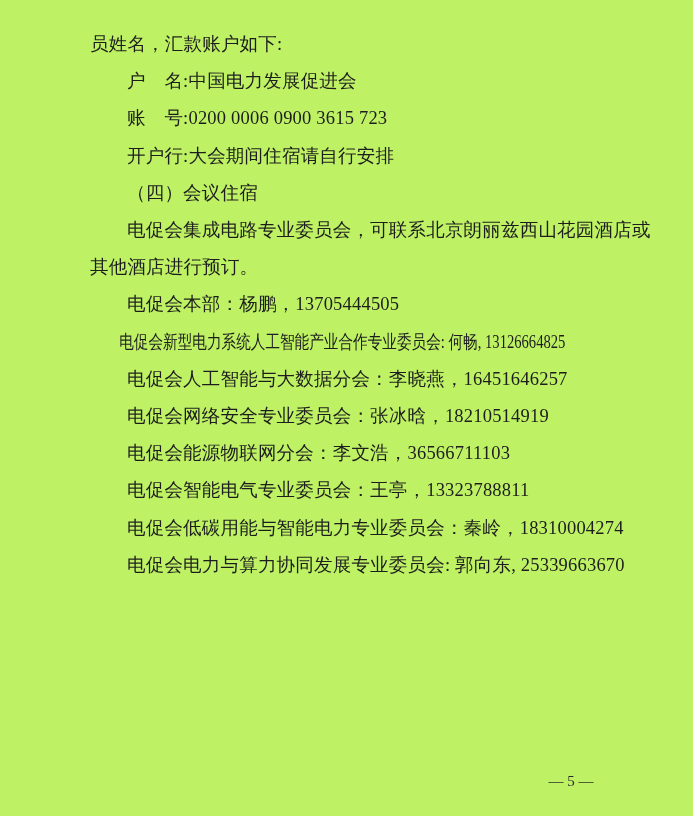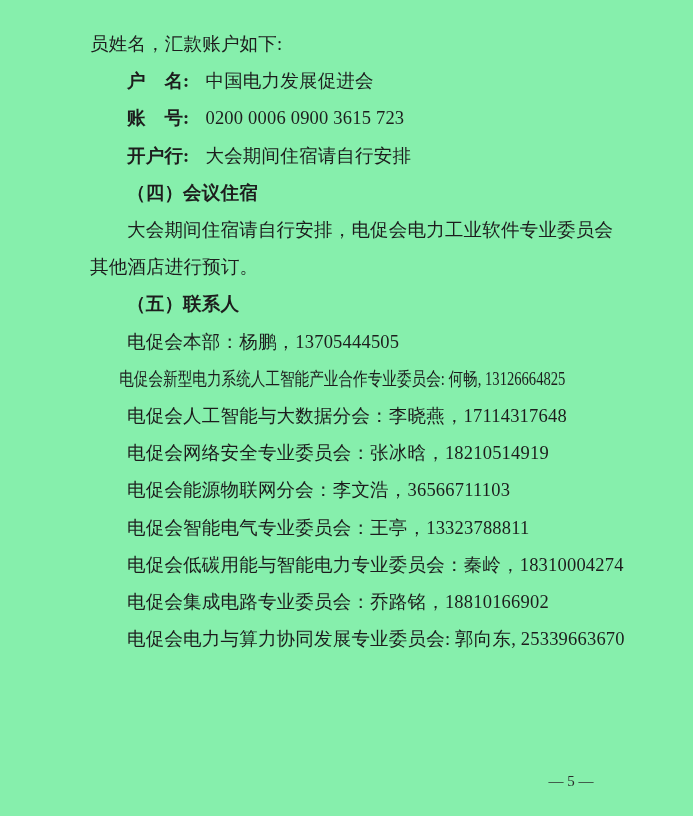--- a/index.html
+++ b/index.html
@@ -7,38 +7,38 @@
   body {
     background: #ffffff;
     font-family: "Liberation Serif", "DejaVu Serif", serif;
     color: #1d1d1d;
     overflow: hidden;
   }
   .page {
     position: relative;
     width: 693px;
     height: 816px;
-    background: #86efac;
+    background: #bef264;
     padding: 26px 80px 0 90px;
   }
   .line {
     font-size: 18.5px;
     line-height: 37.2px;
     white-space: pre;
     letter-spacing: 0.2px;
   }
   .indent { padding-left: 37px; }
-  .heading { font-weight: bold; }
+  .heading { font-weight: normal; }
   .condensed {
     transform: scaleX(0.79);
     transform-origin: 0 50%;
     letter-spacing: 0;
   }
-  .label { display: inline; font-weight: bold; }
-  .value { display: inline; margin-left: 16px; }
+  .label { display: inline; }
+  .value { display: inline; margin-left: 0; }
   .footer-pagenum {
     position: absolute;
     left: 533px;
     top: 771px;
     width: 76px;
     text-align: center;
     font-size: 15px;
     line-height: 20px;
     white-space: pre;
     color: #2a2a2a;
@@ -52,31 +52,29 @@
   <p class="line">员姓名，汇款账户如下:</p>
 
   <p class="line indent"><span class="label">户　名:</span><span class="value">中国电力发展促进会</span></p>
 
   <p class="line indent"><span class="label">账　号:</span><span class="value">0200 0006 0900 3615 723</span></p>
 
   <p class="line indent"><span class="label">开户行:</span><span class="value">大会期间住宿请自行安排</span></p>
 
   <p class="line indent heading">（四）会议住宿</p>
 
-  <p class="line indent">大会期间住宿请自行安排，电促会电力工业软件专业委员会</p>
+  <p class="line indent">电促会集成电路专业委员会，可联系北京朗丽兹西山花园酒店或</p>
 
   <p class="line">其他酒店进行预订。</p>
 
-  <p class="line indent heading">（五）联系人</p>
 
   <p class="line indent">电促会本部：杨鹏，13705444505</p>
   <p class="line indent condensed">电促会新型电力系统人工智能产业合作专业委员会: 何畅, 13126664825</p>
-  <p class="line indent">电促会人工智能与大数据分会：李晓燕，17114317648</p>
+  <p class="line indent">电促会人工智能与大数据分会：李晓燕，16451646257</p>
   <p class="line indent">电促会网络安全专业委员会：张冰晗，18210514919</p>
   <p class="line indent">电促会能源物联网分会：李文浩，36566711103</p>
   <p class="line indent">电促会智能电气专业委员会：王亭，13323788811</p>
   <p class="line indent">电促会低碳用能与智能电力专业委员会：秦岭，18310004274</p>
-  <p class="line indent">电促会集成电路专业委员会：乔路铭，18810166902</p>
   <p class="line indent">电促会电力与算力协同发展专业委员会: 郭向东, 25339663670</p>
 
   <div class="footer-pagenum">— 5 —</div>
 
 </div>
 
 </body></html>

